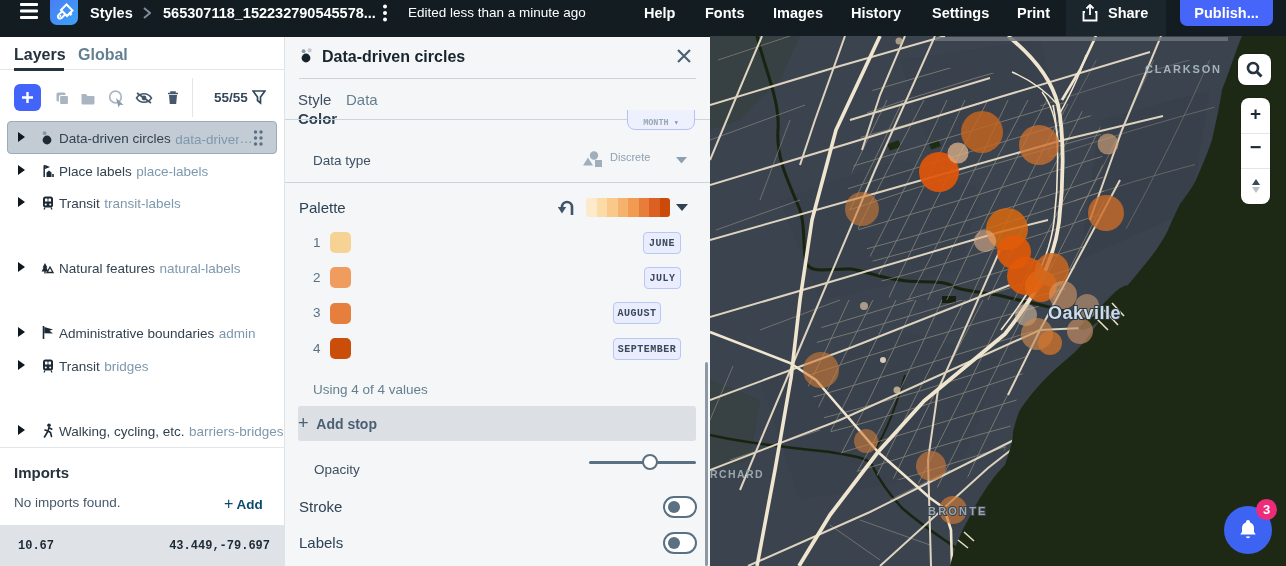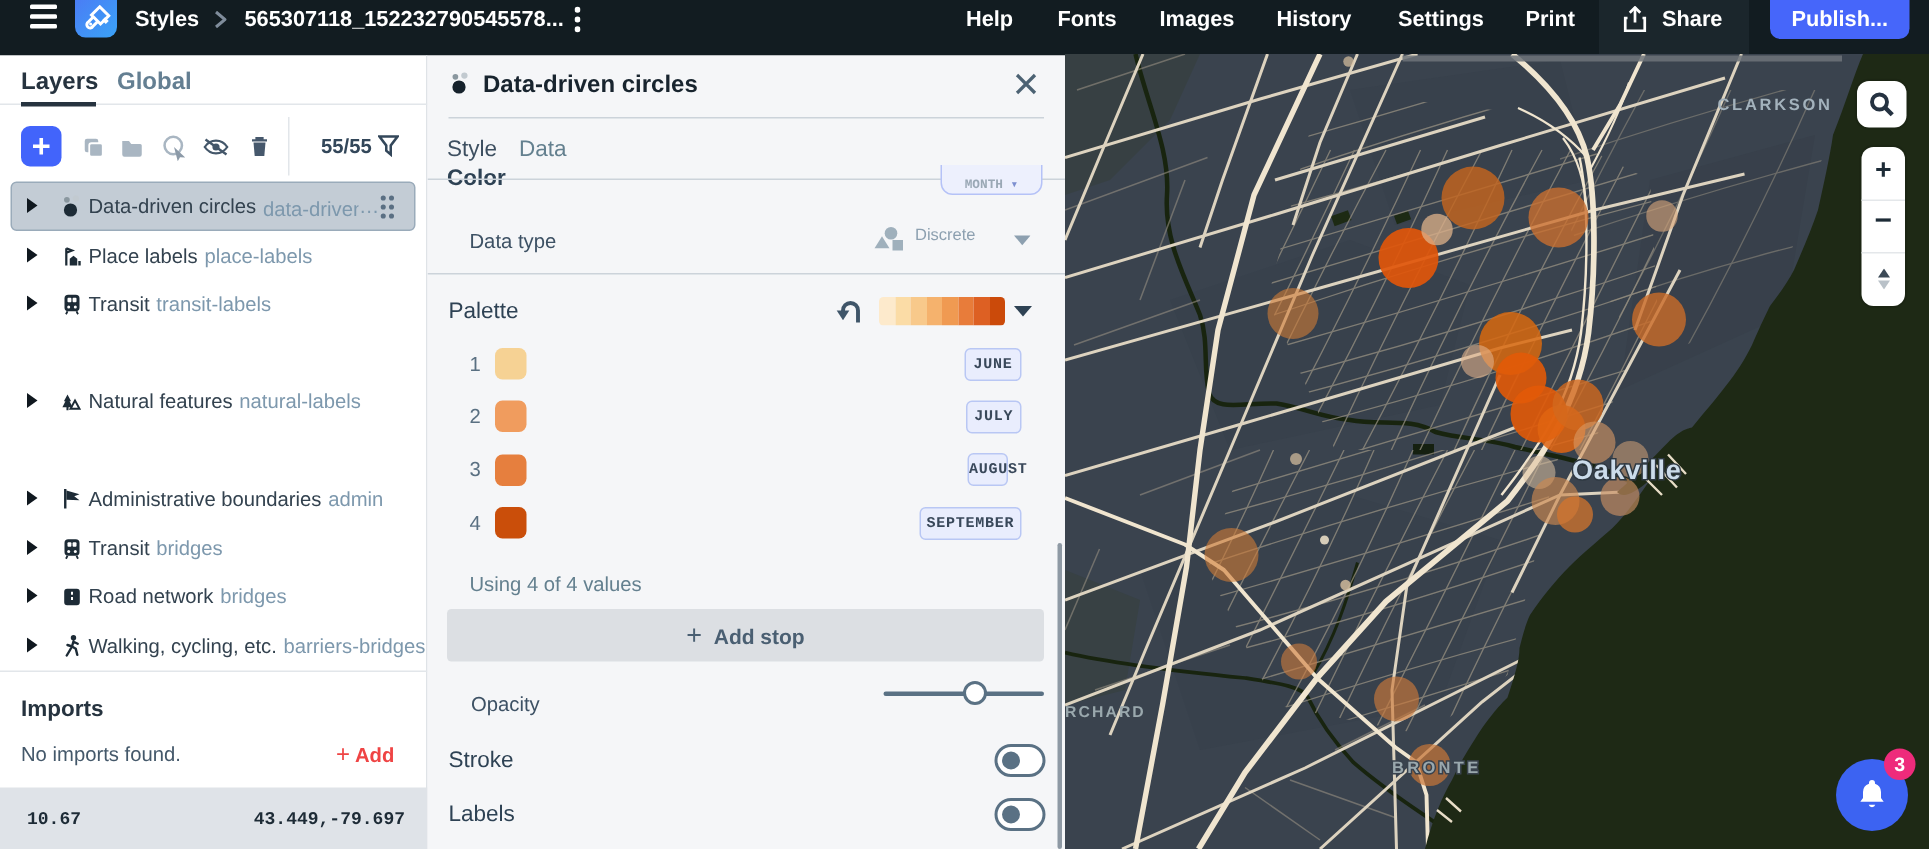--- a/index.html
+++ b/index.html
@@ -38,20 +38,21 @@
 <div class="t" style="left:90px">Styles</div>
 <svg width="8" height="12" viewBox="0 0 8 12" style="position:absolute;left:143px;top:7px">
       <path d="M1,1 L7,6 L1,11" stroke="#7f8c9b" stroke-width="2" fill="none"></path>
     </svg>
 <div class="t" style="left:163px">565307118_152232790545578...</div>
 <svg width="4" height="18" viewBox="0 0 4 18" style="position:absolute;left:383px;top:4px">
       <circle cx="2" cy="2.5" r="2" fill="#fff"></circle>
       <circle cx="2" cy="9" r="2" fill="#fff"></circle>
       <circle cx="2" cy="15.5" r="2" fill="#fff"></circle>
     </svg>
+<div class="t" style="left:408px;font-weight:normal;font-size:13.5px">Edited less than a minute ago</div>
 <div class="t" style="left:644px">Help</div>
 <div class="t" style="left:705px">Fonts</div>
 <div class="t" style="left:773px">Images</div>
 <div class="t" style="left:851px">History</div>
 <div class="t" style="left:932px">Settings</div>
 <div class="t" style="left:1017px">Print</div>
 <div class="abs" style="left:1066px;top:0;width:100px;height:37px;background:#1b262c"></div>
 <svg width="16" height="18" viewBox="0 0 16 18" style="position:absolute;left:1082px;top:4px">
       <path d="M8,1 L8,11" stroke="#fff" stroke-width="1.8"></path>
       <path d="M4.5,4.5 L8,1 L11.5,4.5" stroke="#fff" stroke-width="1.8" fill="none"></path>
@@ -169,44 +170,34 @@
 <svg width="14" height="15" viewBox="0 0 14 15" style="position:absolute;left:41px;top:9px">
         <rect x="2" y="1.5" width="10" height="11" rx="2.5" fill="#1d2b36"></rect>
         <rect x="4" y="3.5" width="2.6" height="3" rx="0.6" fill="#fff"></rect>
         <rect x="7.4" y="3.5" width="2.6" height="3" rx="0.6" fill="#fff"></rect>
         <circle cx="4.8" cy="9.6" r="1" fill="#fff"></circle>
         <circle cx="9.2" cy="9.6" r="1" fill="#fff"></circle>
         <path d="M4,12.5 L3,14.5 M10,12.5 L11,14.5" stroke="#1d2b36" stroke-width="1.2"></path>
       </svg>
 <div class="abs" style="left:59px;top:8px"><span class="nm">Transit</span> <span class="sfx">bridges</span></div>
 </div>
-<div class="lrow" style="top:344.0px">
-<svg width="9" height="11" viewBox="0 0 9 11" style="position:absolute;left:17px;top:11px">
-        <path d="M1,0 L8,5 L1,10 Z" fill="#10181f"></path>
-      </svg>
-<svg width="14" height="14" viewBox="0 0 14 14" style="position:absolute;left:41px;top:10px">
-        <path d="M3.8,1.5 h6.4 a2,2 0 0 1 2,2 v7 a2,2 0 0 1 -2,2 h-6.4 a2,2 0 0 1 -2,-2 v-7 a2,2 0 0 1 2,-2 Z" fill="#1d2b36"></path>
-        <path d="M7,3.5 v2 M7,7 v2" stroke="#fff" stroke-width="1.3" stroke-dasharray="2 1.4"></path>
-      </svg>
-<div class="abs" style="left:59px;top:8px"><span class="nm">Road network</span> <span class="sfx">bridges</span></div>
-</div>
 <div class="lrow" style="top:376.5px">
 <svg width="9" height="11" viewBox="0 0 9 11" style="position:absolute;left:17px;top:11px">
         <path d="M1,0 L8,5 L1,10 Z" fill="#10181f"></path>
       </svg>
 <svg width="14" height="15" viewBox="0 0 14 15" style="position:absolute;left:41px;top:9px">
         <circle cx="8" cy="2.2" r="1.8" fill="#1d2b36"></circle>
         <path d="M8,4.5 L7,8 L4,7 M7,8 L9.5,9.5 M7,8 L5,11.5 L3.5,14 M9.5,9.5 L10.5,13.5 M8,4.8 L10.8,6.2" stroke="#1d2b36" stroke-width="1.6" fill="none" stroke-linecap="round"></path>
       </svg>
 <div class="abs" style="left:59px;top:8px"><span class="nm">Walking, cycling, etc.</span> <span class="sfx">barriers-bridges</span></div>
 </div>
 <div class="abs" style="left:0;top:410px;width:285px;border-top:1px solid #e2e6ea"></div>
 <div class="abs" style="left:14px;top:427px;font-size:15px;font-weight:bold;color:#26333f">Imports</div>
 <div class="abs" style="left:14px;top:458px;font-size:13.5px;color:#44586a">No imports found.</div>
-<div class="abs" style="left:224px;top:458px;font-size:13.5px;font-weight:bold;color:#ef4444"><span style="font-size:16px;font-weight:normal">+</span> Add</div>
+<div class="abs" style="left:224px;top:458px;font-size:13.5px;font-weight:bold;color:#0c4a6e"><span style="font-size:16px;font-weight:normal">+</span> Add</div>
 <div class="abs" style="left:0;top:488px;width:285px;height:41px;background:#dfe3e8;font-family:'Liberation Mono',monospace;font-size:12px;font-weight:bold;color:#1d2b36">
 <div class="abs" style="left:18px;top:14px">10.67</div>
 <div class="abs" style="right:15px;top:14px">43.449,-79.697</div>
 </div>
 </div>
 <div id="mid">
 <svg width="15" height="16" viewBox="0 0 15 16" style="position:absolute;left:15px;top:11px">
       <circle cx="6" cy="10" r="4.4" fill="#16222c"></circle>
       <circle cx="3.6" cy="3.2" r="1.9" fill="#8a979f"></circle>
       <circle cx="9.6" cy="2.4" r="2.1" fill="#c2cad0"></circle>
@@ -252,26 +243,26 @@
         <path d="M0,1 L6,8 L12,1 Z" fill="#2e4254"></path>
       </svg>
 <div class="abs" style="left:28px;top:124.5px;font-size:13.5px;color:#5a7082">1</div>
 <div class="abs" style="left:45px;top:122.0px;width:21px;height:21px;background:#f6d294;border-radius:5px"></div>
 <div class="mbtn" style="left:358px;top:121.5px;width:38px;line-height:21px">JUNE</div>
 <div class="abs" style="left:28px;top:159.5px;font-size:13.5px;color:#5a7082">2</div>
 <div class="abs" style="left:45px;top:157.0px;width:21px;height:21px;background:#f09c5e;border-radius:5px"></div>
 <div class="mbtn" style="left:359px;top:156.5px;width:37px;line-height:21px">JULY</div>
 <div class="abs" style="left:28px;top:195px;font-size:13.5px;color:#5a7082">3</div>
 <div class="abs" style="left:45px;top:192.5px;width:21px;height:21px;background:#e67f3e;border-radius:5px"></div>
-<div class="mbtn" style="left:360px;top:192px;width:27px;line-height:21px">AUGUST</div>
+<div class="mbtn" style="left:328px;top:192px;width:48px;line-height:21px">AUGUST</div>
 <div class="abs" style="left:28px;top:230.5px;font-size:13.5px;color:#5a7082">4</div>
 <div class="abs" style="left:45px;top:228.0px;width:21px;height:21px;background:#ca4e0a;border-radius:5px"></div>
 <div class="mbtn" style="left:328px;top:227.5px;width:68px;line-height:21px">SEPTEMBER</div>
 <div class="abs" style="left:28px;top:272px;font-size:13.5px;color:#64808f">Using 4 of 4 values</div>
-<div class="abs" style="left:13px;top:296px;width:398px;height:35px;background:#dcdfe3;border-radius:3px;text-align:center;color:#4a5f72;font-weight:bold;font-size:14px;line-height:35px"><span style="font-size:18px;font-weight:normal">+</span>&nbsp;&nbsp;Add stop</div>
+<div class="abs" style="left:13px;top:296px;width:398px;height:35px;background:#dcdfe3;border-radius:3px;color:#4a5f72;font-weight:bold;font-size:14px;line-height:35px"><span style="font-size:18px;font-weight:normal">+</span>&nbsp;&nbsp;Add stop</div>
 <div class="abs" style="left:29px;top:352px;font-size:13.5px;color:#3d5164">Opacity</div>
 <div class="abs" style="left:304px;top:351px;width:107px;height:2.5px;background:#5a7184;border-radius:2px"></div>
 <div class="abs" style="left:357px;top:344px;width:16px;height:16px;background:#fff;border:2.5px solid #5a7184;border-radius:50%"></div>
 <div class="abs" style="left:14px;top:388px;font-size:15px;color:#2e4254">Stroke</div>
 <div class="tgl" style="left:378px;top:386px">
         <i></i>
       </div>
 <div class="abs" style="left:14px;top:424px;font-size:15px;color:#2e4254">Labels</div>
 <div class="tgl" style="left:378px;top:422px">
         <i></i>

